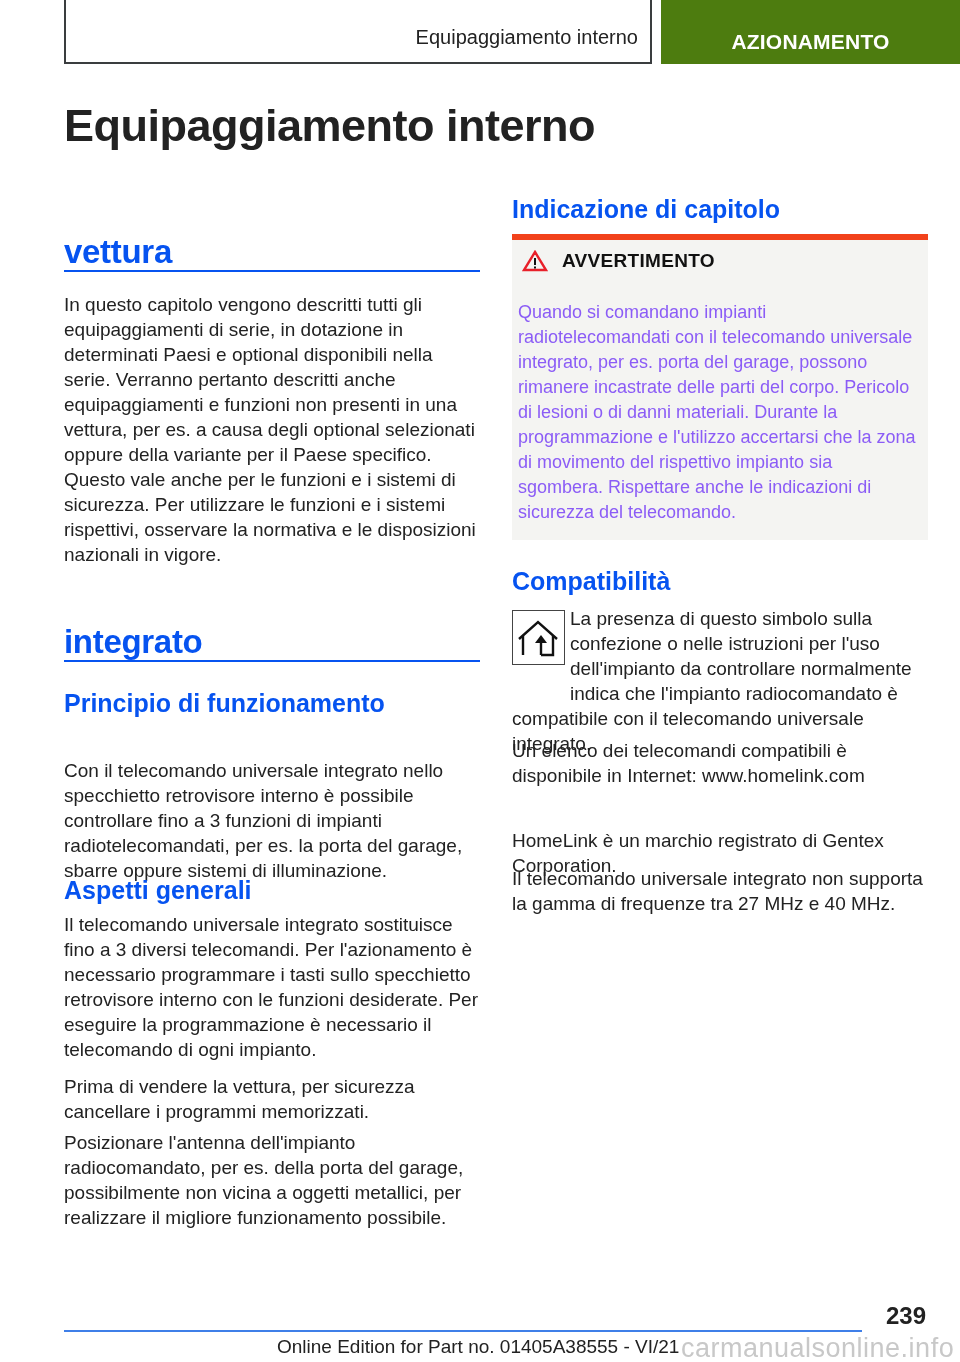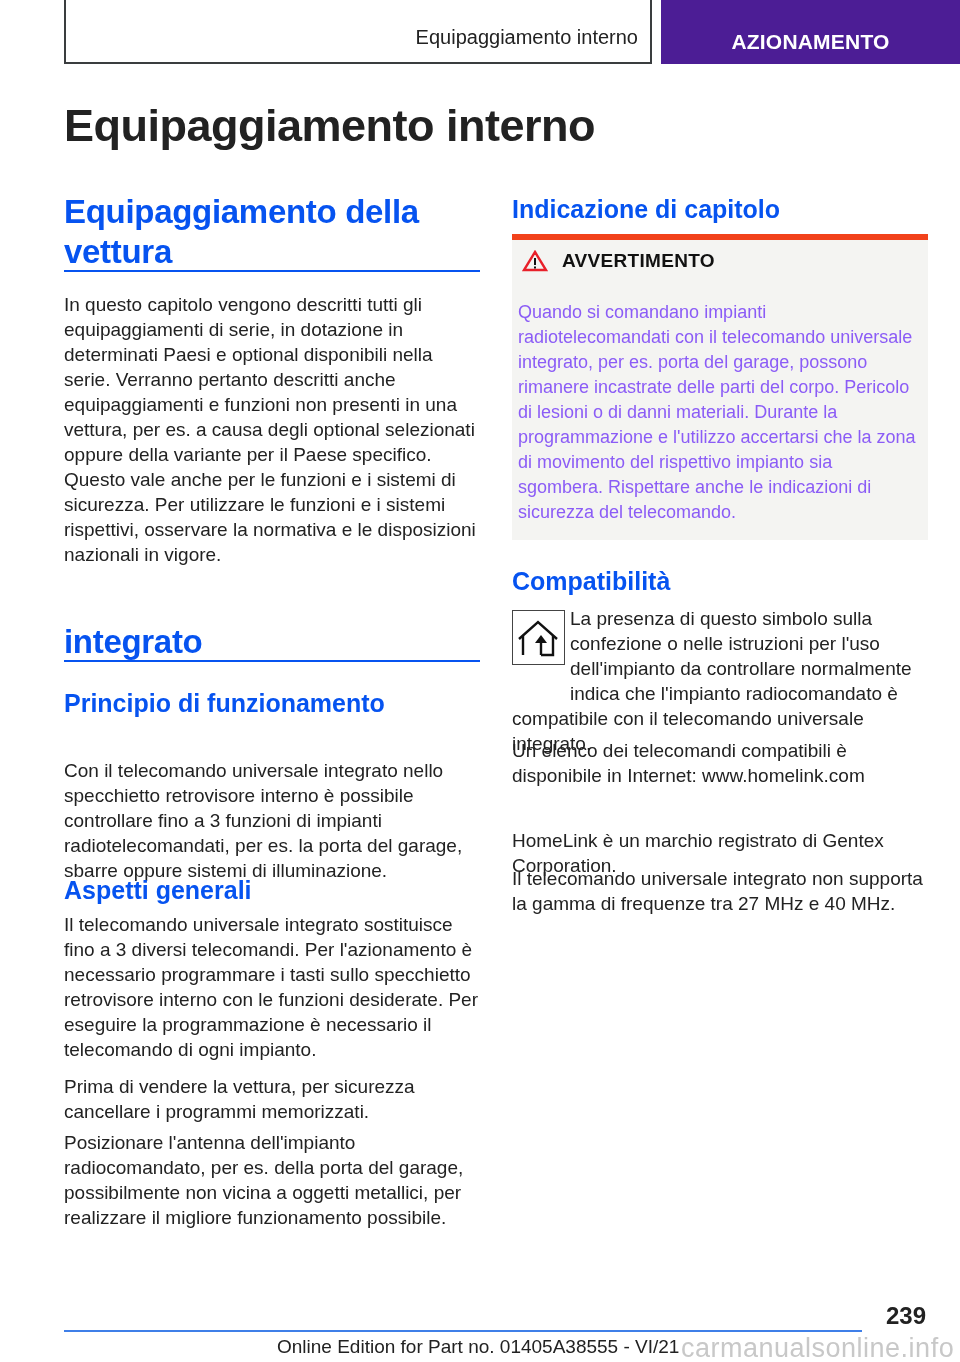--- a/index.html
+++ b/index.html
@@ -11,21 +11,21 @@
   .header-box {
     position: absolute; left: 64px; top: -2px; width: 584px; height: 64px;
     border: 2px solid #3a3d3f; border-top: none; box-sizing: content-box;
     background: #fff;
   }
   .header-title {
     position: absolute; right: 12px; top: 28px; font-size: 20px; color: #222;
   }
   .header-tab {
     position: absolute; left: 661px; top: 0; width: 299px; height: 64px;
-    background: #4c1d95; color: #fff;
+    background: #4d7c0f; color: #fff;
   }
   .header-tab span {
     position: absolute; left: 0; right: 0; top: 30px; text-align: center;
     font-weight: bold; font-size: 21px; letter-spacing: 0.2px;
   }
   .page-title {
     position: absolute; left: 64px; top: 100px; margin: 0;
     font-size: 45px; font-weight: bold; color: #222; letter-spacing: -0.5px;
   }
   .col { position: absolute; top: 0; }
@@ -85,21 +85,21 @@
   <span class="header-title">Equipaggiamento interno</span>
 </div>
 <div class="header-tab">
   <span>AZIONAMENTO</span>
 </div>
 
 <h1 class="page-title">Equipaggiamento interno</h1>
 
 <div class="col col-left">
   <h2 class="h1" style="top:192px;">
-    <span>Equipaggiamento della</span><br>
+    <br>
     <span>vettura</span>
   </h2>
   <div class="h1-rule" style="top:270px;"></div>
   <p class="p" style="top:292px;">In questo capitolo vengono descritti tutti gli equipaggiamenti di serie, in dotazione in determinati Paesi e optional disponibili nella serie. Verranno pertanto descritti anche equipaggiamenti e funzioni non presenti in una vettura, per es. a causa degli optional selezionati oppure della variante per il Paese specifico. Questo vale anche per le funzioni e i sistemi di sicurezza. Per utilizzare le funzioni e i sistemi rispettivi, osservare la normativa e le disposizioni nazionali in vigore.</p>
 
   <h2 class="h1" style="top:582px;">
     <br>
     <span>integrato</span>
   </h2>
   <div class="h1-rule" style="top:660px;"></div>

